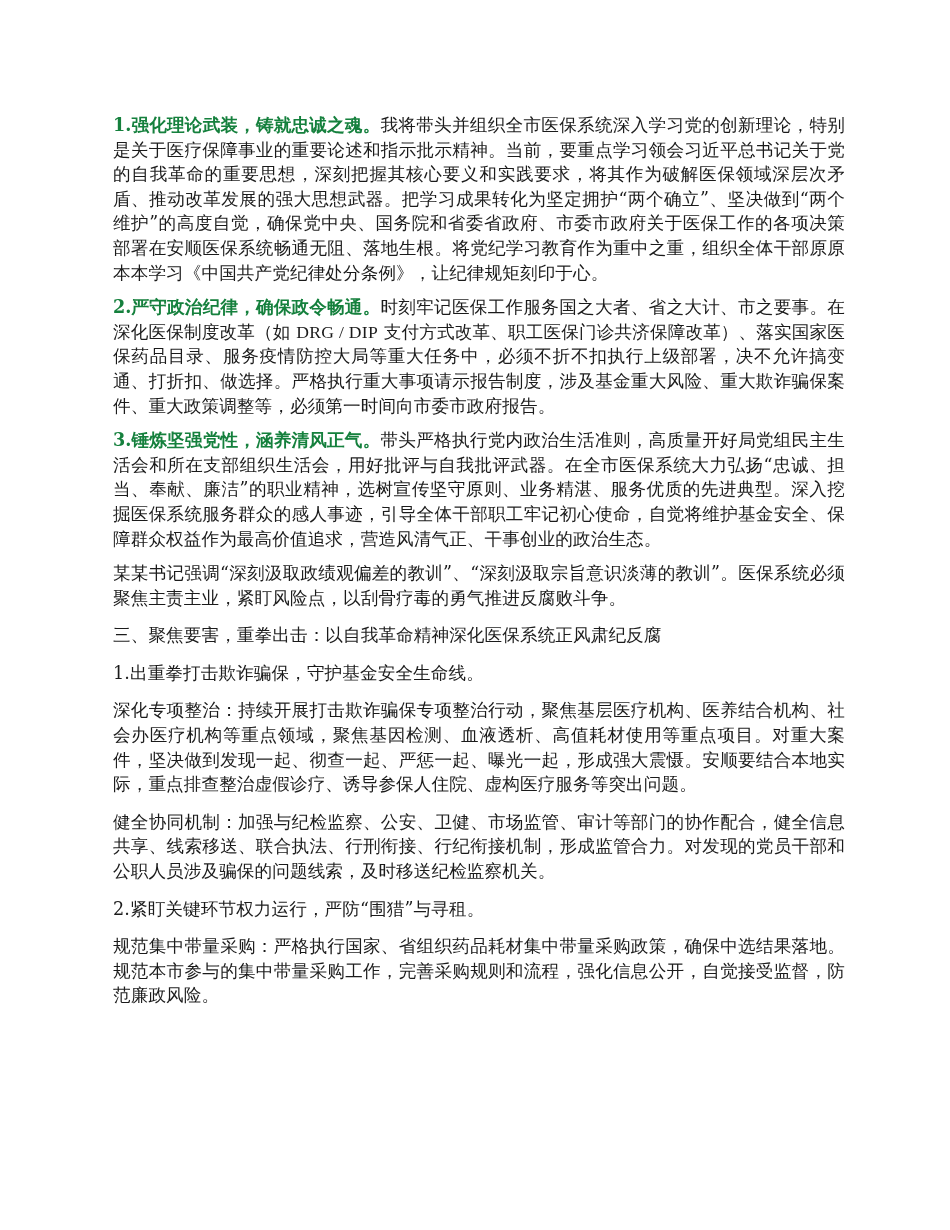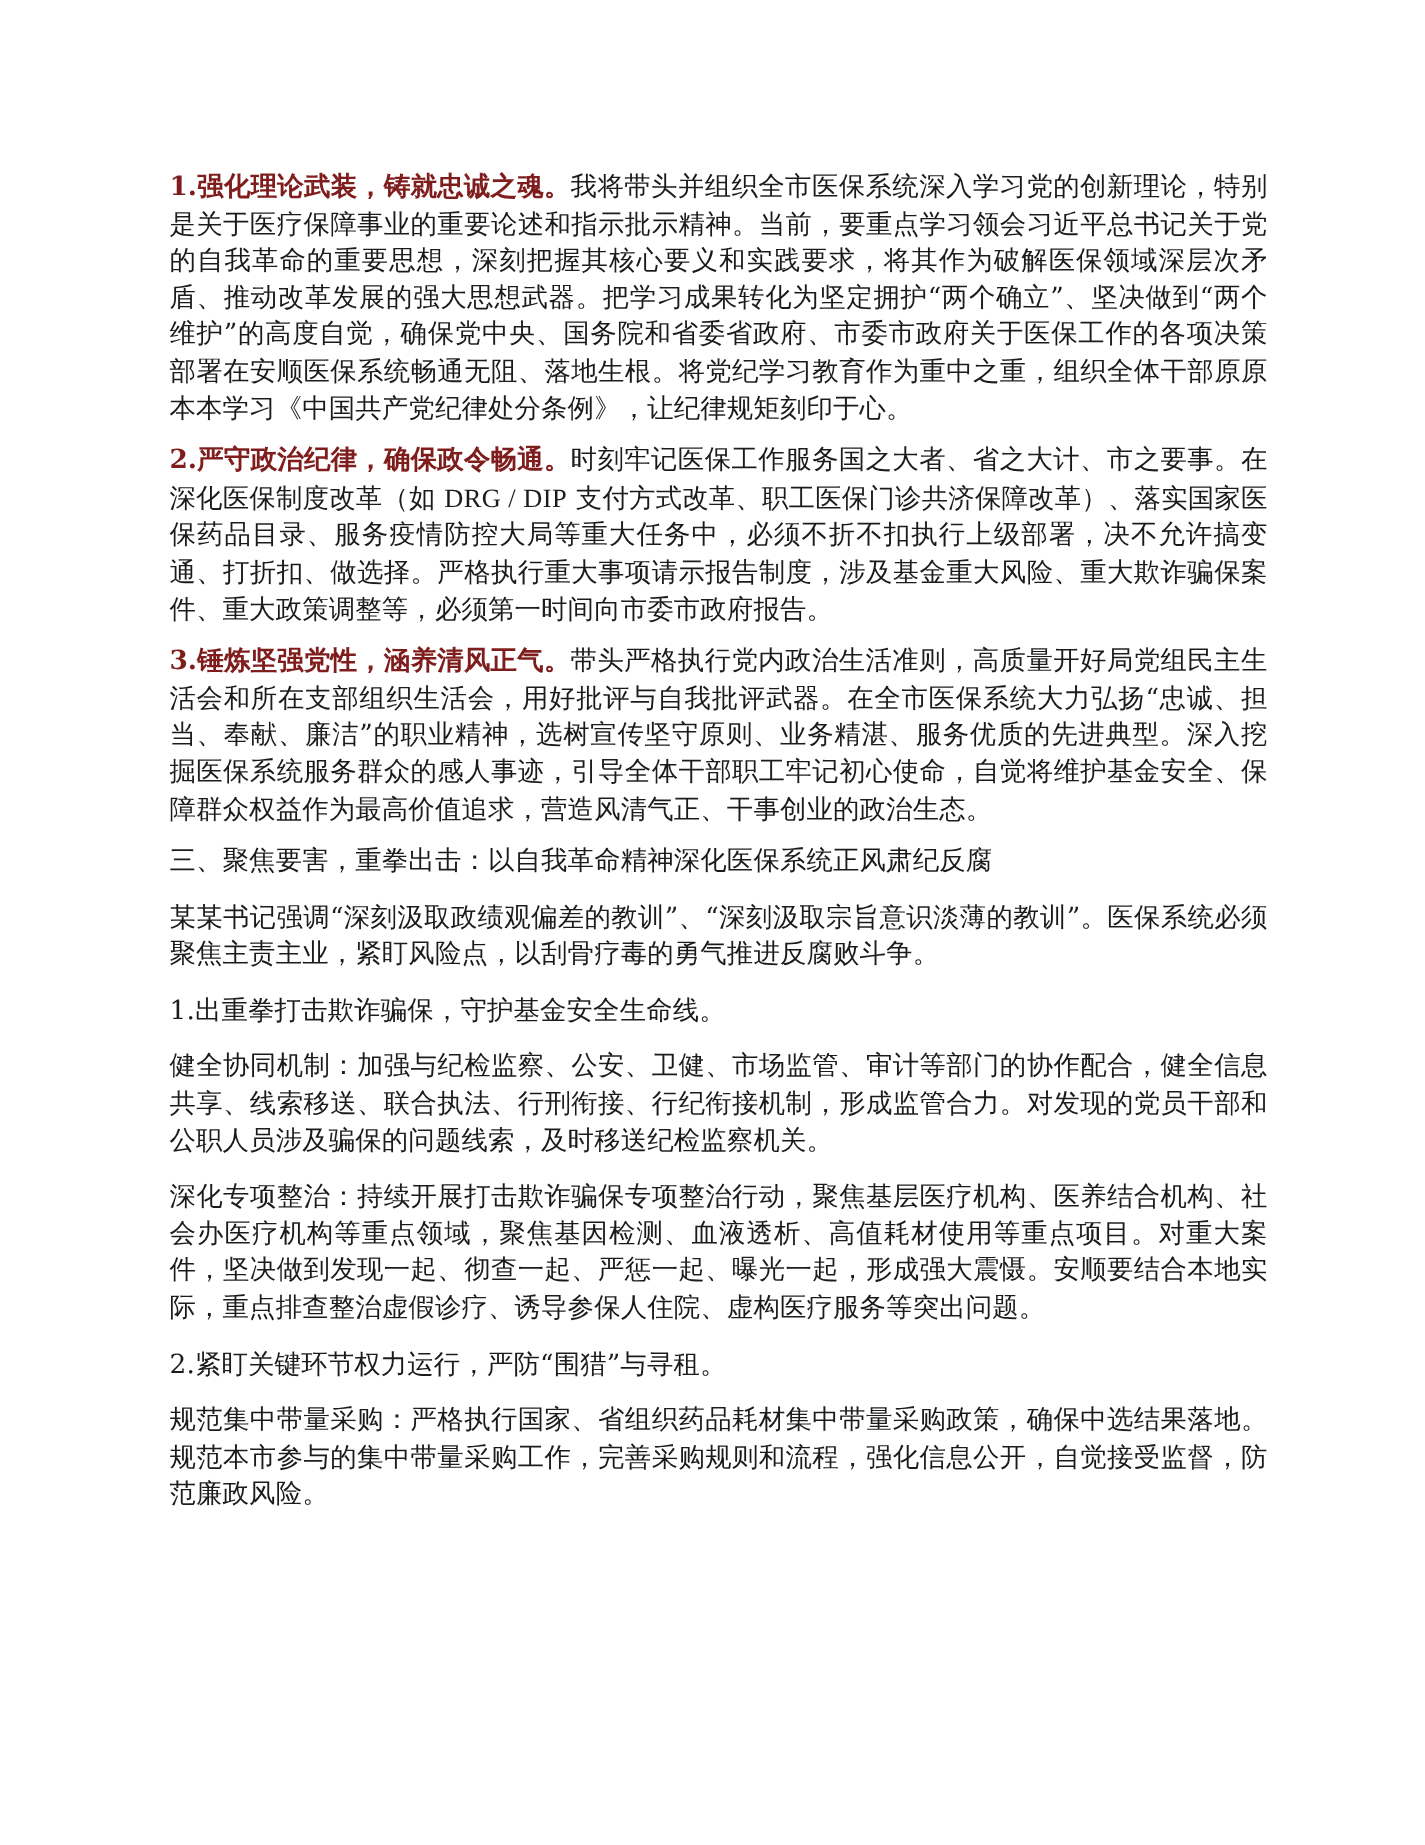--- a/index.html
+++ b/index.html
@@ -35,21 +35,21 @@
     letter-spacing: 0.1px;
     word-break: break-all;
     -webkit-font-feature-settings: "kern" 0;
     font-kerning: none;
   }
   p.para.gap-lg {
     margin-bottom: 13px;
   }
   .lead {
     font-weight: 700;
-    color: #7f1d1d;
+    color: #15803d;
     letter-spacing: 0px;
   }
   .latin {
     font-family: Liberation Serif, serif;
     letter-spacing: 0.3px;
   }
   .sec-head {
     color: #1b1b1b;
   }
   .numline {
@@ -61,30 +61,30 @@
 
 <div class="page">
   <div class="doc-body">
 
     <p class="para"><span class="lead">1.强化理论武装，铸就忠诚之魂。</span><span>我将带头并组织全市医保系统深入学习党的创新理论，特别是关于医疗保障事业的重要论述和指示批示精神。当前，要重点学习领会习近平总书记关于党的自我革命的重要思想，深刻把握其核心要义和实践要求，将其作为破解医保领域深层次矛盾、推动改革发展的强大思想武器。把学习成果转化为坚定拥护“两个确立”、坚决做到“两个维护”的高度自觉，确保党中央、国务院和省委省政府、市委市政府关于医保工作的各项决策部署在安顺医保系统畅通无阻、落地生根。将党纪学习教育作为重中之重，组织全体干部原原本本学习《中国共产党纪律处分条例》，让纪律规矩刻印于心。</span></p>
 
     <p class="para"><span class="lead">2.严守政治纪律，确保政令畅通。</span><span>时刻牢记医保工作服务国之大者、省之大计、市之要事。在深化医保制度改革（如 </span><span class="latin">DRG / DIP</span><span> 支付方式改革、职工医保门诊共济保障改革）、落实国家医保药品目录、服务疫情防控大局等重大任务中，必须不折不扣执行上级部署，决不允许搞变通、打折扣、做选择。严格执行重大事项请示报告制度，涉及基金重大风险、重大欺诈骗保案件、重大政策调整等，必须第一时间向市委市政府报告。</span></p>
 
     <p class="para"><span class="lead">3.锤炼坚强党性，涵养清风正气。</span><span>带头严格执行党内政治生活准则，高质量开好局党组民主生活会和所在支部组织生活会，用好批评与自我批评武器。在全市医保系统大力弘扬“忠诚、担当、奉献、廉洁”的职业精神，选树宣传坚守原则、业务精湛、服务优质的先进典型。深入挖掘医保系统服务群众的感人事迹，引导全体干部职工牢记初心使命，自觉将维护基金安全、保障群众权益作为最高价值追求，营造风清气正、干事创业的政治生态。</span></p>
 
+    <p class="para gap-lg">某某书记强调“深刻汲取政绩观偏差的教训”、“深刻汲取宗旨意识淡薄的教训”。医保系统必须聚焦主责主业，紧盯风险点，以刮骨疗毒的勇气推进反腐败斗争。</p>
+
     <p class="para sec-head gap-lg">三、聚焦要害，重拳出击：以自我革命精神深化医保系统正风肃纪反腐</p>
-
-    <p class="para gap-lg">某某书记强调“深刻汲取政绩观偏差的教训”、“深刻汲取宗旨意识淡薄的教训”。医保系统必须聚焦主责主业，紧盯风险点，以刮骨疗毒的勇气推进反腐败斗争。</p>
 
     <p class="para numline gap-lg">1.出重拳打击欺诈骗保，守护基金安全生命线。</p>
 
 
+    <p class="para gap-lg">深化专项整治：持续开展打击欺诈骗保专项整治行动，聚焦基层医疗机构、医养结合机构、社会办医疗机构等重点领域，聚焦基因检测、血液透析、高值耗材使用等重点项目。对重大案件，坚决做到发现一起、彻查一起、严惩一起、曝光一起，形成强大震慑。安顺要结合本地实际，重点排查整治虚假诊疗、诱导参保人住院、虚构医疗服务等突出问题。</p>
+
     <p class="para gap-lg">健全协同机制：加强与纪检监察、公安、卫健、市场监管、审计等部门的协作配合，健全信息共享、线索移送、联合执法、行刑衔接、行纪衔接机制，形成监管合力。对发现的党员干部和公职人员涉及骗保的问题线索，及时移送纪检监察机关。</p>
-
-    <p class="para gap-lg">深化专项整治：持续开展打击欺诈骗保专项整治行动，聚焦基层医疗机构、医养结合机构、社会办医疗机构等重点领域，聚焦基因检测、血液透析、高值耗材使用等重点项目。对重大案件，坚决做到发现一起、彻查一起、严惩一起、曝光一起，形成强大震慑。安顺要结合本地实际，重点排查整治虚假诊疗、诱导参保人住院、虚构医疗服务等突出问题。</p>
 
 
     <p class="para numline gap-lg">2.紧盯关键环节权力运行，严防“围猎”与寻租。</p>
 
     <p class="para gap-lg">规范集中带量采购：严格执行国家、省组织药品耗材集中带量采购政策，确保中选结果落地。规范本市参与的集中带量采购工作，完善采购规则和流程，强化信息公开，自觉接受监督，防范廉政风险。</p>
 
   </div>
 </div>
 
 </body></html>

